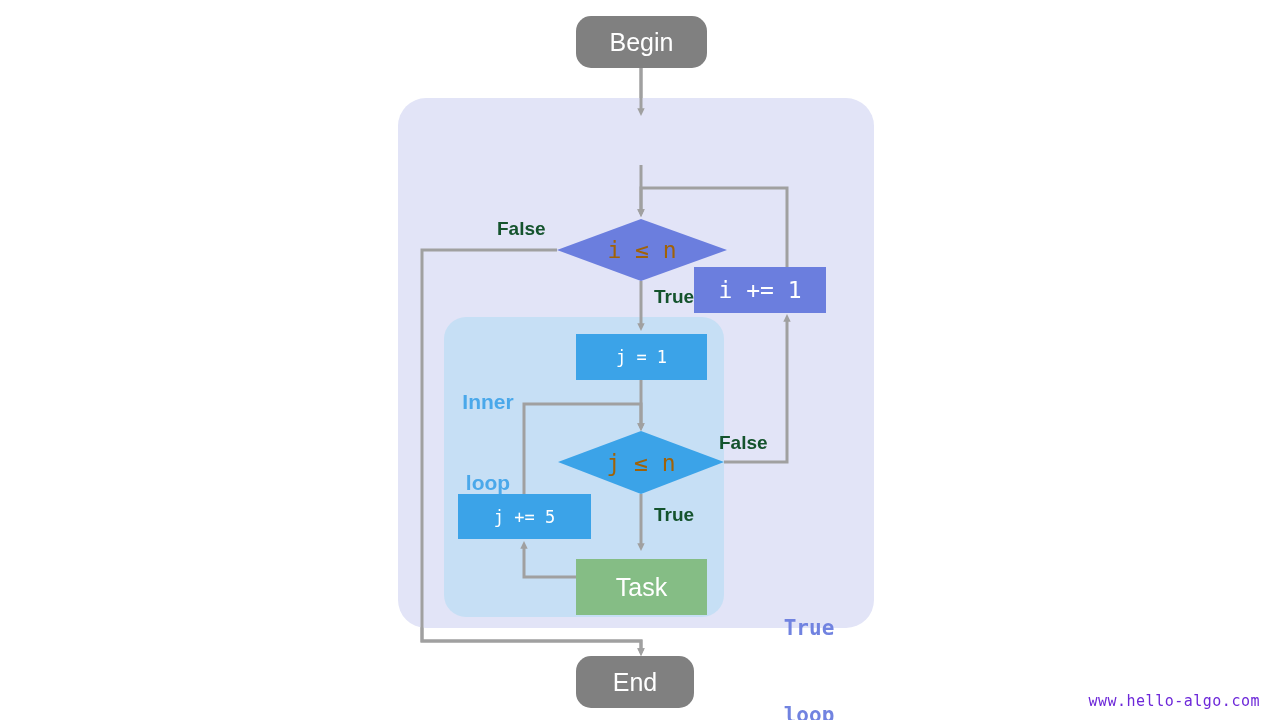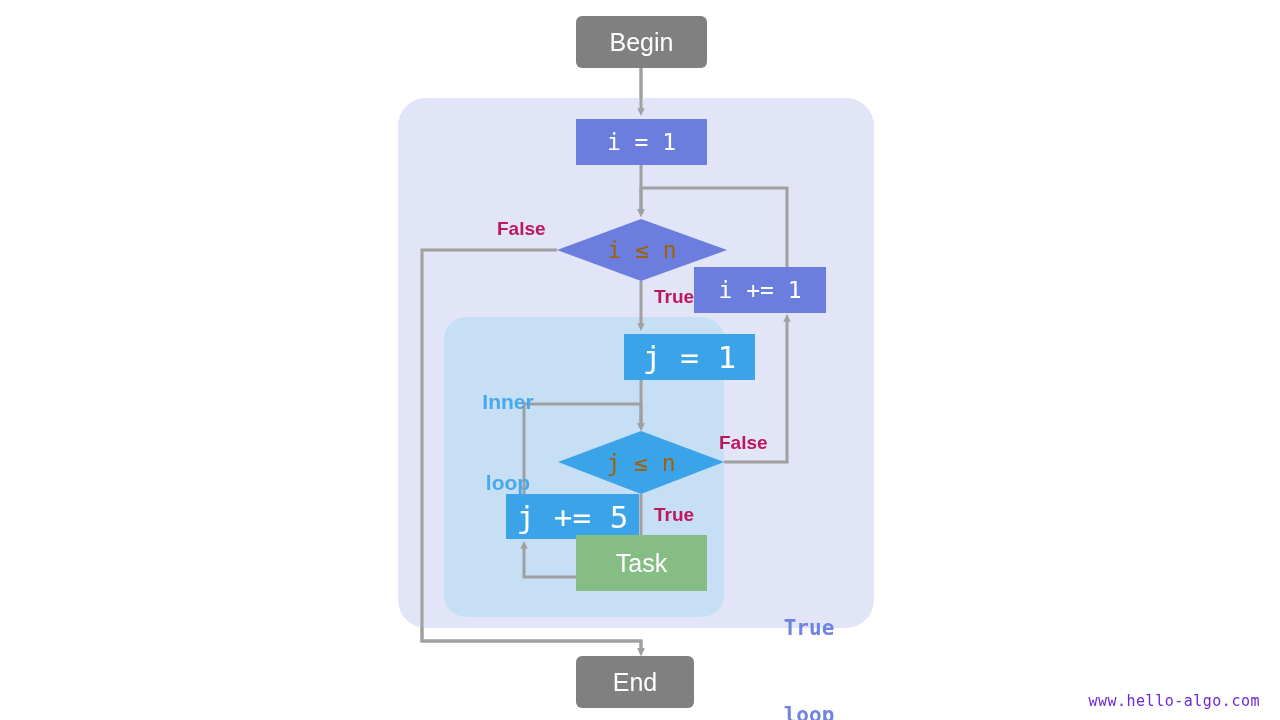--- a/index.html
+++ b/index.html
@@ -26,60 +26,59 @@
     position: absolute;
     box-sizing: border-box;
     display: flex;
     align-items: center;
     justify-content: center;
     color: #ffffff;
     white-space: nowrap;
   }
   .node-terminal {
     background: #808080;
-    border-radius: 6px;
+    border-radius: 15px;
     font-family: "Liberation Sans", sans-serif;
     font-size: 25px;
     font-weight: 400;
     text-align: right;
   }
   .node-process-outer {
     background: #6b7ede;
     font-family: "DejaVu Sans Mono", monospace;
     font-size: 23px;
     font-weight: 400;
     letter-spacing: 0px;
   }
   .node-process-inner {
     background: #3ba3e8;
     font-family: "DejaVu Sans Mono", monospace;
-    font-size: 31px;
-    font-weight: 400;
-    margin-left: 48px;
+    font-size: 17px;
+    font-weight: 400;
   }
   .node-task {
     background: #85bd85;
     font-family: "Liberation Sans", sans-serif;
     font-size: 25px;
     font-weight: 400;
   }
   .diamond-label {
     position: absolute;
     display: flex;
     align-items: center;
     justify-content: center;
     color: #a16207;
     font-family: "DejaVu Sans Mono", monospace;
     font-size: 23px;
     pointer-events: none;
     white-space: nowrap;
   }
   .edge-label {
     position: absolute;
-    color: #be185d;
+    color: #14532d;
     font-family: "Liberation Sans", sans-serif;
     font-size: 19px;
     font-weight: bold;
     white-space: nowrap;
   }
   .group-label {
     position: absolute;
     white-space: pre;
     text-align: center;
   }
@@ -168,37 +167,34 @@
       <path d="M576,577 L524,577 L524,545" marker-end="url(#arrow2)"></path>
       <path d="M524,494 L524,404 L641,404 L641,427" marker-end="url(#arrow2)"></path>
       <path d="M787,267 L787,188 L641,188 L641,213" marker-end="url(#arrow2)"></path>
     </g>
     <g>
       <polygon points="641,219 727,250 641,281 557,250" fill="#6b7ede"></polygon>
       <polygon points="641,431 724,462 641,494 558,462" fill="#3ba3e8"></polygon>
     </g>
   </svg>
 
-  <div class="group-label group-label-inner" style="left:468px;top:334px;width:80px;">
+  <div class="group-label group-label-inner" style="left:448px;top:334px;width:80px;">
     <div>Inner</div>
     <div>loop</div>
   </div>
 
   <div class="group-label group-label-outer" style="left:760px;top:556px;width:98px;">
     <div>True</div>
     <div>loop</div>
   </div>
 
   <div class="node node-terminal" style="left:576px;top:16px;width:131px;height:52px;">
     <span>Begin</span>
   </div>
 
-  <div class="node node-process-outer" style="left:576px;top:119px;width:131px;height:46px;">
-    <span>i = 1</span>
-  </div>
 
   <div class="diamond-label" style="left:557px;top:219px;width:170px;height:62px;">
     <span>i ≤ n</span>
   </div>
 
   <div class="node node-process-outer" style="left:694px;top:267px;width:132px;height:46px;align-items:center;">
     <span>i += 1</span>
   </div>
 
   <div class="node node-process-inner" style="left:576px;top:334px;width:131px;height:46px;">
@@ -206,21 +202,21 @@
   </div>
 
   <div class="diamond-label" style="left:558px;top:431px;width:166px;height:63px;">
     <span>j ≤ n</span>
   </div>
 
   <div class="node node-process-inner" style="left:458px;top:494px;width:133px;height:45px;">
     <span>j += 5</span>
   </div>
 
-  <div class="node node-task" style="left:576px;top:535px;width:131px;height:56px;">
+  <div class="node node-task" style="left:576px;top:559px;width:131px;height:56px;">
     <span>Task</span>
   </div>
 
   <div class="node node-terminal" style="left:576px;top:656px;width:118px;height:52px;">
     <span>End</span>
   </div>
 
   <div class="edge-label" style="left:497px;top:218px;">False</div>
 
   <div class="edge-label" style="left:654px;top:286px;">True</div>

